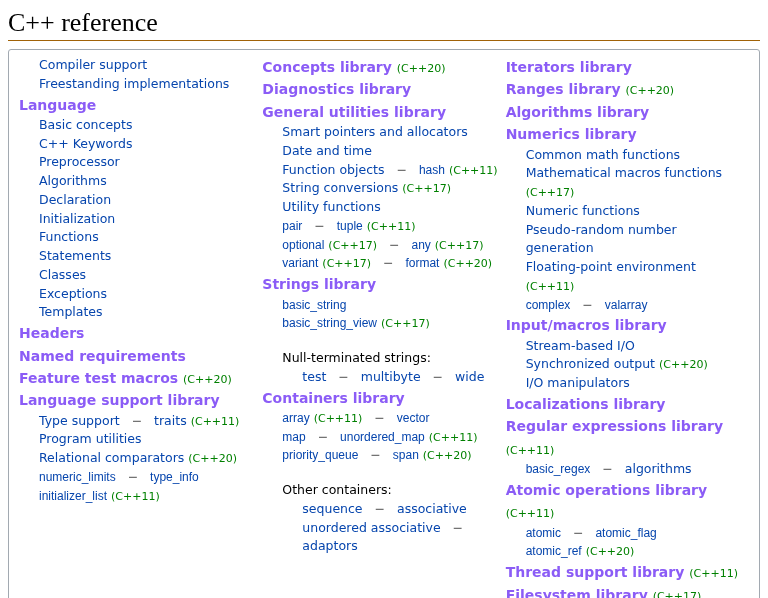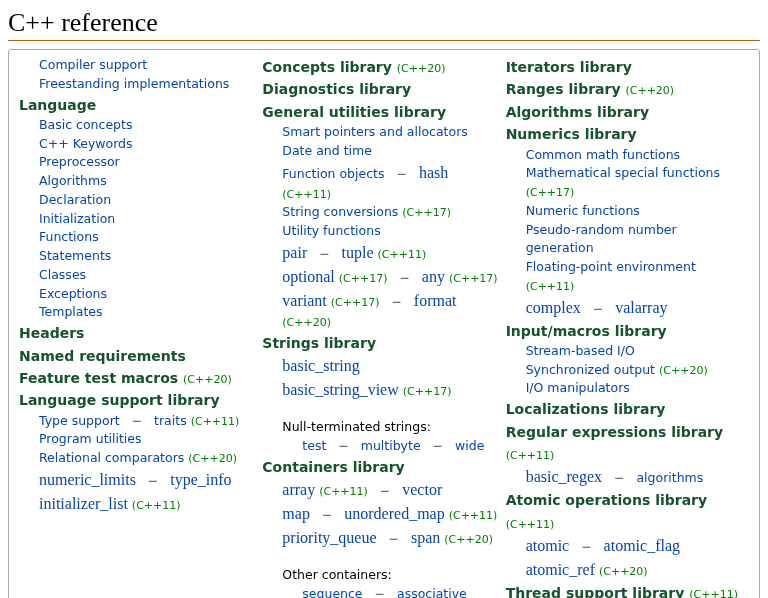--- a/index.html
+++ b/index.html
@@ -23,23 +23,23 @@
   .box {
     border: 1px solid #a2a9b1;
     border-radius: 3px;
     padding: 6px 10px 8px 10px;
     margin-bottom: 6px;
   }
   .cols { display: flex; gap: 0; }
   .col { flex: 1 1 0; padding-right: 6px; }
   a, .link { color: #0645ad; text-decoration: none; cursor: pointer; }
   .cat { font-weight: bold; color: #0b0080; font-size: 14px; line-height: 1.6; }
-  .catlink { color: #14532d; }
+  .catlink { color: #8b5cf6; }
   .mark { color: #008000; font-size: 11px; font-weight: normal; }
-  .mono { font-family: Liberation Serif, serif; font-size: 16px; }
+  .mono { font-family: Liberation Sans, sans-serif; font-size: 12px; }
   .indent1 { padding-left: 20px; line-height: 1.5; }
   .indent2 { padding-left: 40px; line-height: 1.5; }
   .dash { color: #555; padding: 0 4px; }
   .plain { color: #000; margin-top: 16px; }
   .line { line-height: 1.5; }
 </style>
 </head>
 <body>
 
 <h1>C++ reference</h1>
@@ -98,21 +98,21 @@
   <div class="indent2 line"><a class="link">sequence</a> &nbsp;<span class="dash">−</span>&nbsp; <a class="link">associative</a></div>
   <div class="indent2 line"><a class="link">unordered associative</a> &nbsp;<span class="dash">−</span>&nbsp; <a class="link">adaptors</a></div>
 </div>
 
 <div class="col">
   <div class="cat"><a class="catlink">Iterators library</a></div>
   <div class="cat"><a class="catlink">Ranges library</a> <span class="mark">(C++20)</span></div>
   <div class="cat"><a class="catlink">Algorithms library</a></div>
   <div class="cat"><a class="catlink">Numerics library</a></div>
   <div class="indent1"><a class="link">Common math functions</a></div>
-  <div class="indent1"><a class="link">Mathematical special functions</a> <span class="mark">(C++17)</span></div>
+  <div class="indent1"><a class="link">Mathematical macros functions</a> <span class="mark">(C++17)</span></div>
   <div class="indent1"><a class="link">Numeric functions</a></div>
   <div class="indent1"><a class="link">Pseudo-random number generation</a></div>
   <div class="indent1"><a class="link">Floating-point environment</a> <span class="mark">(C++11)</span></div>
   <div class="indent1 line"><a class="link mono">complex</a> &nbsp;<span class="dash">−</span>&nbsp; <a class="link mono">valarray</a></div>
   <div class="cat"><a class="catlink">Input/macros library</a></div>
   <div class="indent1"><a class="link">Stream-based I/O</a></div>
   <div class="indent1"><a class="link">Synchronized output</a> <span class="mark">(C++20)</span></div>
   <div class="indent1"><a class="link">I/O manipulators</a></div>
   <div class="cat"><a class="catlink">Localizations library</a></div>
   <div class="cat"><a class="catlink">Regular expressions library</a> <span class="mark">(C++11)</span></div>

